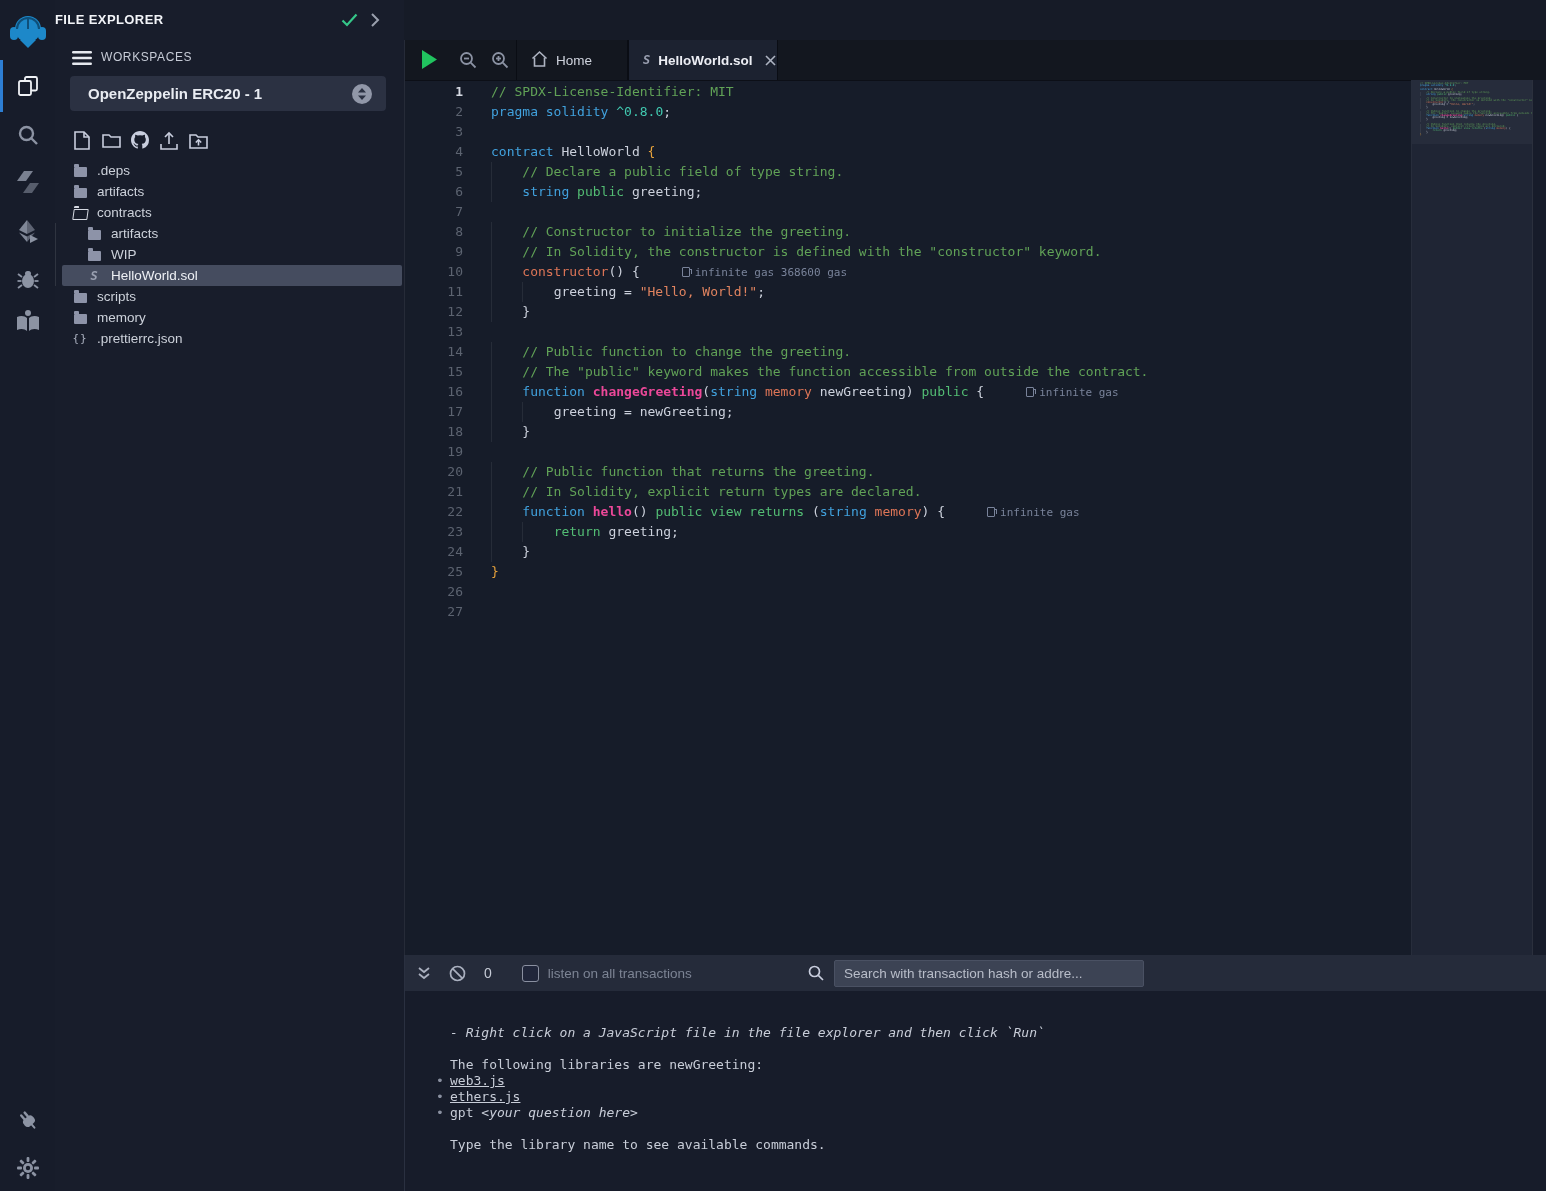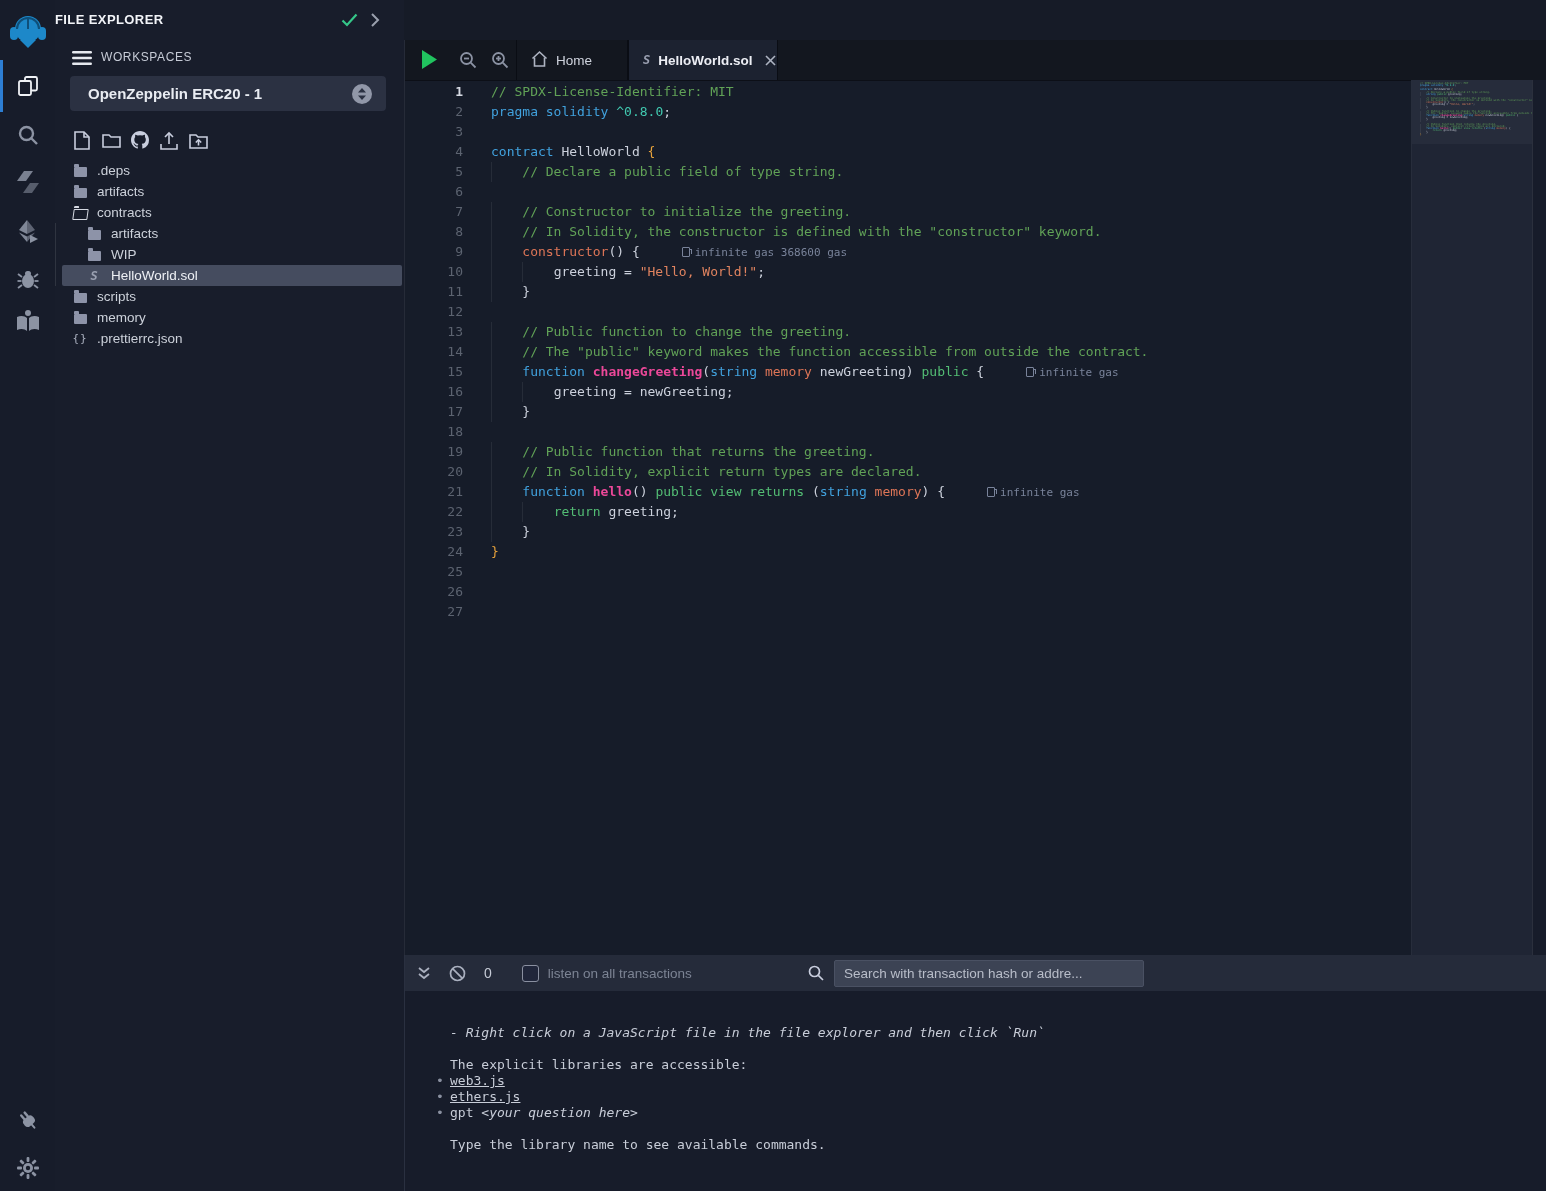--- a/index.html
+++ b/index.html
@@ -403,20 +403,21 @@
           <div class="ln">25</div>
           <div class="ln">26</div>
           <div class="ln">27</div>
         </div>
       <div class="code-lines">
           <div class="cl"><span class="tk-c">// SPDX-License-Identifier: MIT</span></div>
           <div class="cl"><span class="tk-k">pragma</span><span class="tk-d"> </span><span class="tk-k">solidity</span><span class="tk-d"> </span><span class="tk-t">^0.8.0</span><span class="tk-d">;</span></div>
           <div class="cl"></div>
           <div class="cl"><span class="tk-k">contract</span><span class="tk-d"> HelloWorld </span><span class="tk-o">{</span></div>
           <div class="cl"><span class="tk-i">    </span><span class="tk-c">// Declare a public field of type string.</span></div>
+          <div class="cl"><span class="tk-i">    </span><span class="tk-k">string</span><span class="tk-d"> </span><span class="tk-g">public</span><span class="tk-d"> greeting;</span></div>
           <div class="cl"></div>
           <div class="cl"><span class="tk-i">    </span><span class="tk-c">// Constructor to initialize the greeting.</span></div>
           <div class="cl"><span class="tk-i">    </span><span class="tk-c">// In Solidity, the constructor is defined with the "constructor" keyword.</span></div>
           <div class="cl"><span class="tk-i">    </span><span class="tk-m">constructor</span><span class="tk-d">() {</span><span class="gas"><span class="gas-ic"></span>infinite gas 368600 gas</span></div>
           <div class="cl"><span class="tk-i">    </span><span class="tk-i">    </span><span class="tk-d">greeting = </span><span class="tk-s">"Hello, World!"</span><span class="tk-d">;</span></div>
           <div class="cl"><span class="tk-i">    </span><span class="tk-d">}</span></div>
           <div class="cl"></div>
           <div class="cl"><span class="tk-i">    </span><span class="tk-c">// Public function to change the greeting.</span></div>
           <div class="cl"><span class="tk-i">    </span><span class="tk-c">// The "public" keyword makes the function accessible from outside the contract.</span></div>
           <div class="cl"><span class="tk-i">    </span><span class="tk-k">function</span><span class="tk-d"> </span><span class="tk-f">changeGreeting</span><span class="tk-d">(</span><span class="tk-k">string</span><span class="tk-d"> </span><span class="tk-m">memory</span><span class="tk-d"> newGreeting) </span><span class="tk-g">public</span><span class="tk-d"> {</span><span class="gas"><span class="gas-ic"></span>infinite gas</span></div>
@@ -463,21 +464,21 @@
             <path d="M10.3 10.3 L15 15"></path>
         </svg>
       </span>
       <input class="term-search" type="text" placeholder="Search with transaction hash or addre..." style="">
     </div>
     <div class="term-content">
       <div style="padding-top:24px;">
           <div class="term-line clipped"><span><span class="tp-i">interface</span></span></div>
           <div class="term-line"><span><span class="tp-i">- Right click on a JavaScript file in the file explorer and then click `Run`</span></span></div>
           <div class="term-line"><span></span></div>
-          <div class="term-line"><span><span class="tp-p">The explicit libraries are accessible:</span></span></div>
+          <div class="term-line"><span><span class="tp-p">The following libraries are newGreeting:</span></span></div>
           <div class="term-line"><span class="bullet-dot">•</span><span><span class="tp-u">web3.js</span></span></div>
           <div class="term-line"><span class="bullet-dot">•</span><span><span class="tp-u">ethers.js</span></span></div>
           <div class="term-line"><span class="bullet-dot">•</span><span><span class="tp-p">gpt </span><span class="tp-i">&lt;your question here&gt;</span></span></div>
           <div class="term-line"><span></span></div>
           <div class="term-line"><span><span class="tp-p">Type the library name to see available commands.</span></span></div>
         </div>
 
     </div>
   </div>
 

